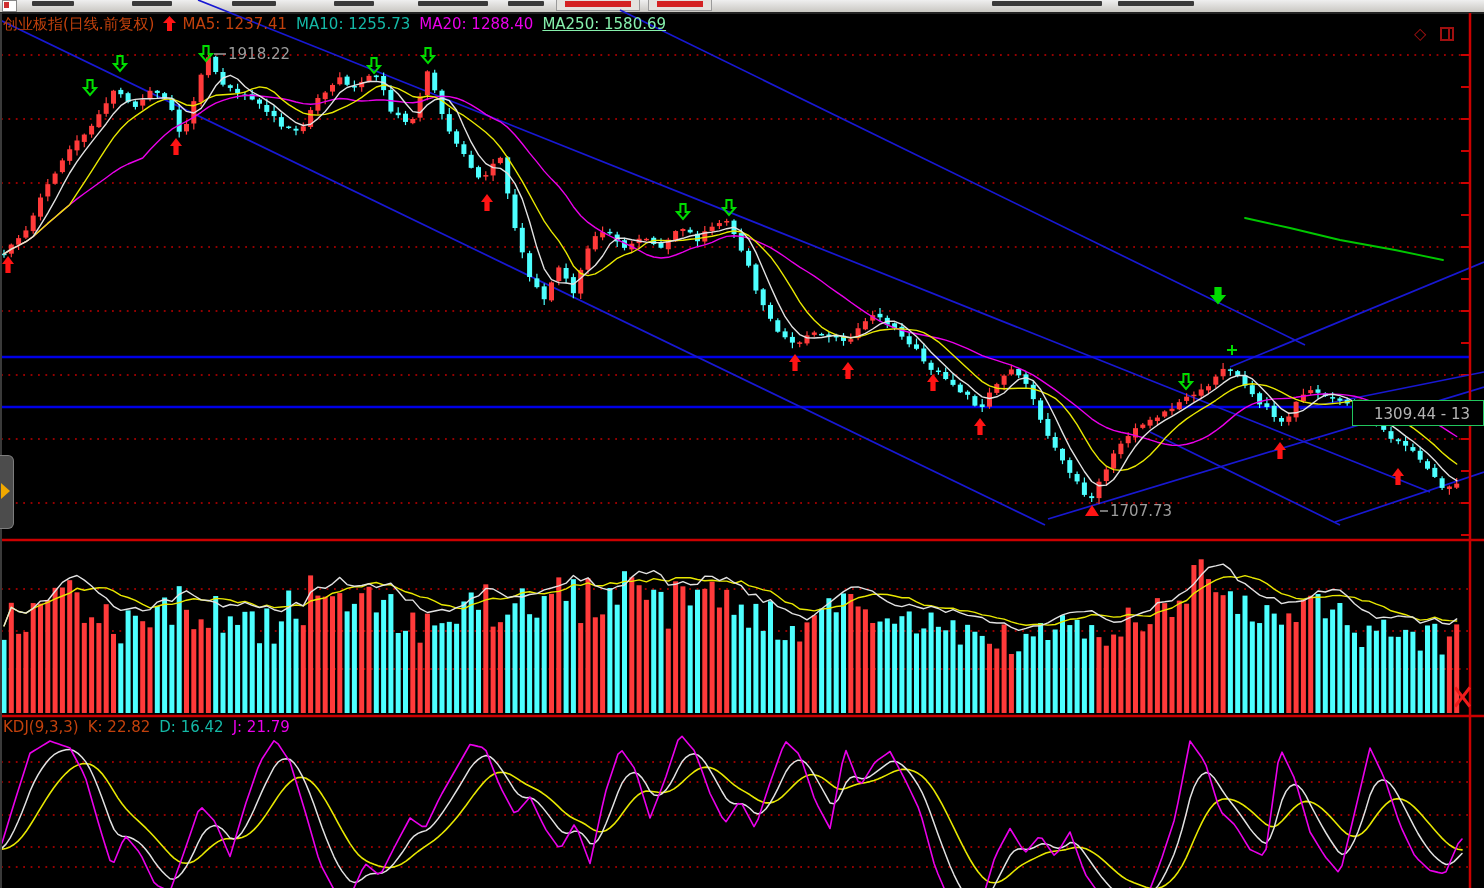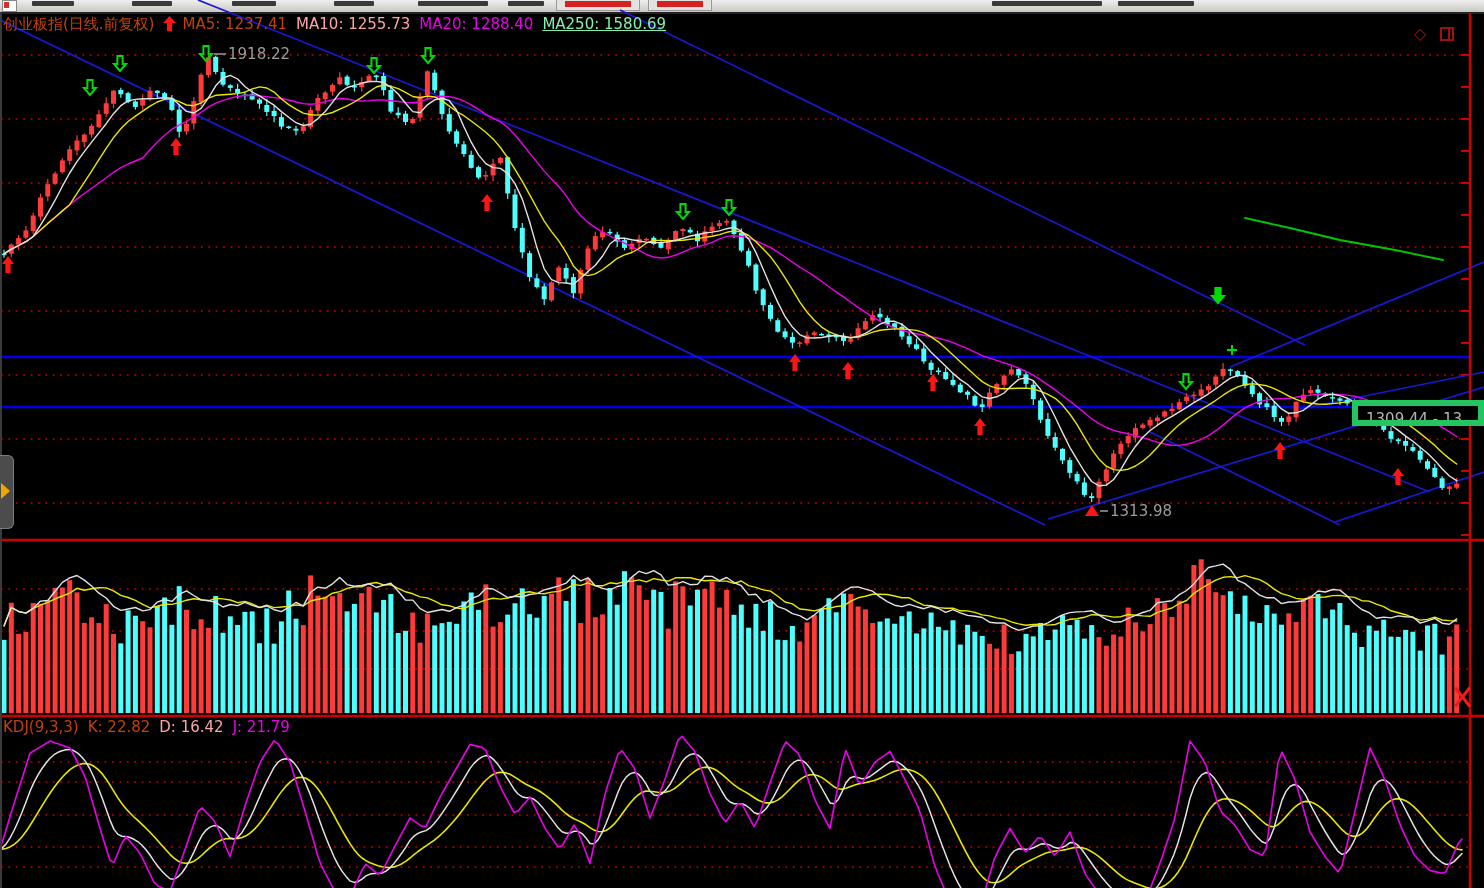--- a/index.html
+++ b/index.html
@@ -11,32 +11,32 @@
   .mb-icon{position:absolute;left:2px;top:0;width:13px;height:10px;background:#fff;
            border:1px solid #888;}
   .mb-icon i{position:absolute;left:1px;top:1px;width:5px;height:6px;background:#d03030;display:block;}
   .mb-stub{position:absolute;top:1px;height:5px;background:#3a3a3a;border-radius:1px;}
   .mb-btn{position:absolute;top:0;height:11px;background:#e4e2de;border:1px solid #9a9a9a;
           border-top:none;box-sizing:border-box;}
   .mb-btn i{position:absolute;left:8px;top:1px;right:8px;height:6px;background:#d42222;display:block;}
   
   .hdr{position:absolute;left:3px;top:15px;font-size:15px;white-space:nowrap;z-index:3;}
   .hdr span{margin-right:9px;}
-  .t-white{color:#c2410c;} .t-yellow{color:#fca5a5;} .t-magenta{color:#ea00ea;}
+  .t-white{color:#c2410c;} .t-yellow{color:#14b8a6;} .t-magenta{color:#ea00ea;}
   .t-green{color:#86efac;text-decoration:underline;}
   .hdr-arrow{display:inline-block;vertical-align:-2px;margin-right:6px;}
   .panel-hdr{position:absolute;left:3px;font-size:15px;white-space:nowrap;z-index:3;}
   .panel-hdr span{margin-right:9px;}
   #vol-hdr{top:542px;} #kdj-hdr{top:718px;}
   
   .anno{position:absolute;font-size:15px;color:#9c9c9c;z-index:3;white-space:nowrap;}
   #hi-label{left:228px;top:45px;} #lo-label{left:1110px;top:502px;}
   #range-tip{position:absolute;left:1352px;top:400px;width:132px;height:26px;line-height:26px;
-             background:#000;border:6px solid #22c55e;color:#b4b4b4;font-size:15px;
-             padding-left:8px;box-sizing:border-box;z-index:3;overflow:hidden;}
+             background:#000;border:1px solid #22c55e;color:#b4b4b4;font-size:15px;
+             padding-left:21px;box-sizing:border-box;z-index:3;overflow:hidden;}
   
   #icon-diamond{position:absolute;left:1414px;top:24px;color:#a01010;font-size:16px;z-index:3;}
   #icon-split{position:absolute;left:1440px;top:27px;width:14px;height:14px;
               border:2px solid #a01010;box-sizing:border-box;z-index:3;}
   #icon-split i{position:absolute;left:6px;top:0;width:2px;height:10px;background:#a01010;display:block;}
   
   #flyout{position:absolute;left:0;top:455px;width:13px;height:72px;background:#4c4c4c;
           border:1px solid #7d7d7d;border-left:none;border-radius:0 6px 6px 0;z-index:3;}
   #flyout .tri{position:absolute;left:1px;top:27px;width:0;height:0;
                border-top:8px solid transparent;border-bottom:8px solid transparent;
@@ -814,21 +814,21 @@
         <polygon points="6.5,0 13,7 9,7 9,15 4,15 4,7 0,7" fill="#ff1414"></polygon>
       </svg><span class="t-white">MA5: 1237.41</span><span class="t-yellow">MA10: 1255.73</span><span class="t-magenta">MA20: 1288.40</span><span class="t-green">MA250: 1580.69</span>
   </div>
 
 
   <div class="panel-hdr" id="kdj-hdr">
     <span class="t-white">KDJ(9,3,3)</span><span class="t-white">K: 22.82</span><span class="t-yellow">D: 16.42</span><span class="t-magenta">J: 21.79</span>
   </div>
 
   <div class="anno" id="hi-label">1918.22</div>
-  <div class="anno" id="lo-label">1313.98</div>
+  <div class="anno" id="lo-label">1707.73</div>
   <div id="range-tip">1309.44 - 13</div>
 
   <div id="icon-diamond">◇</div>
   <div id="icon-split">
       <i></i>
     </div>
 
   <div id="flyout">
     <span class="tri"></span>
   </div>

